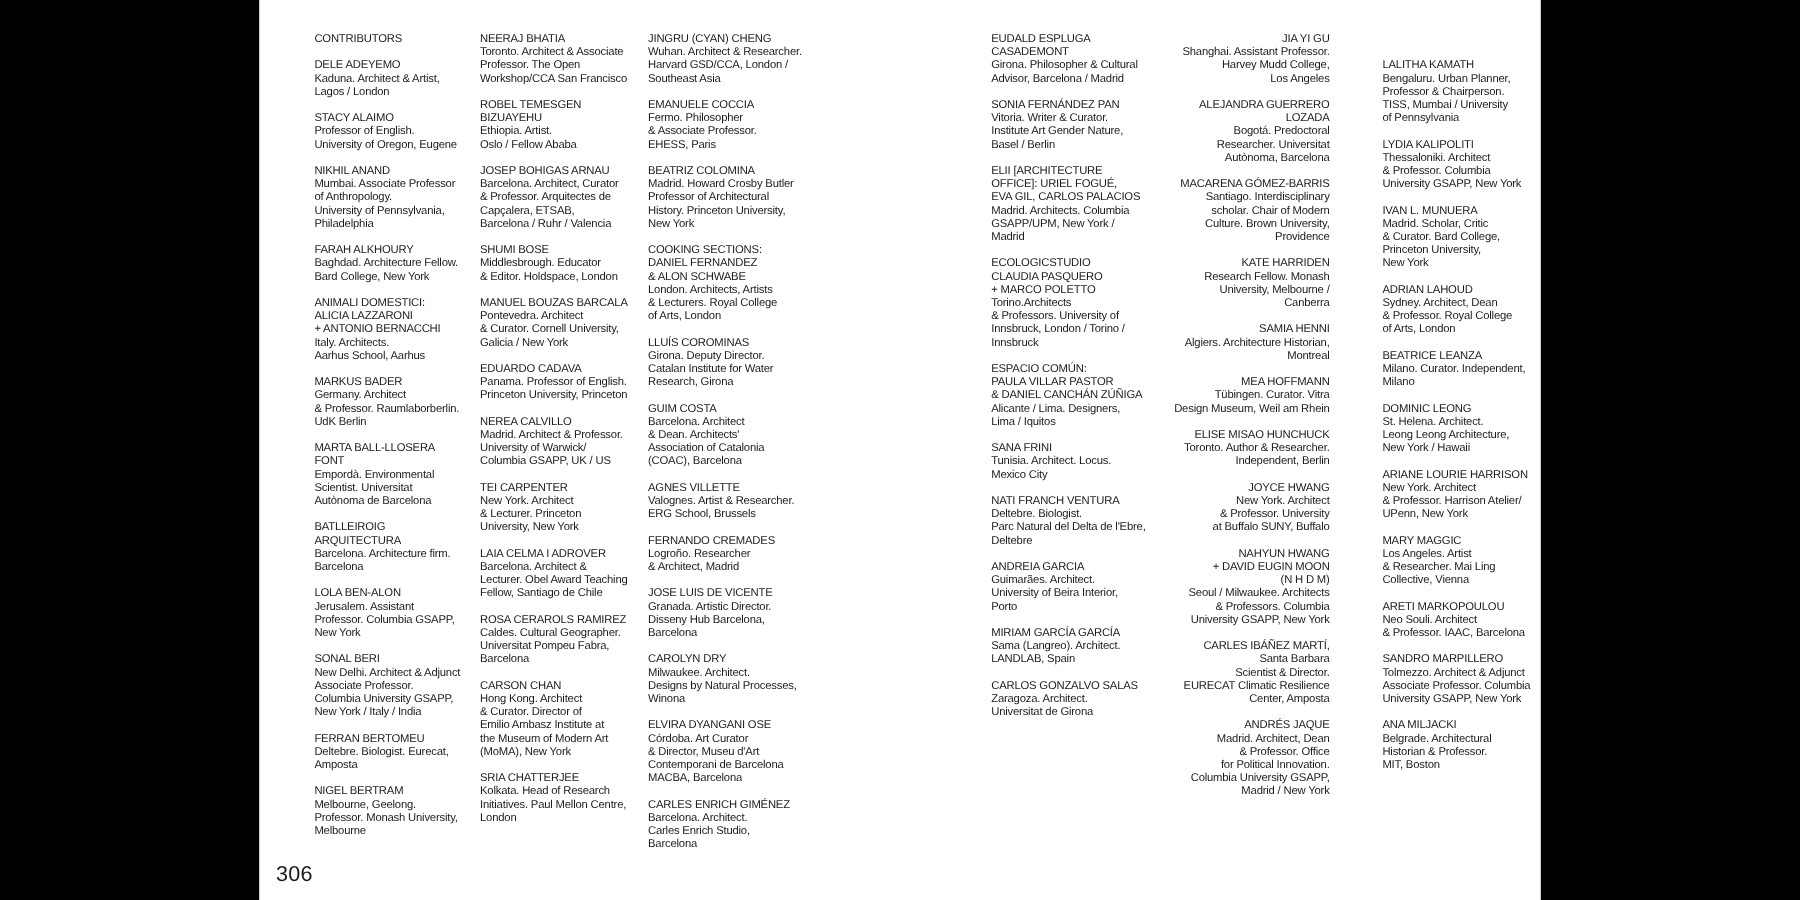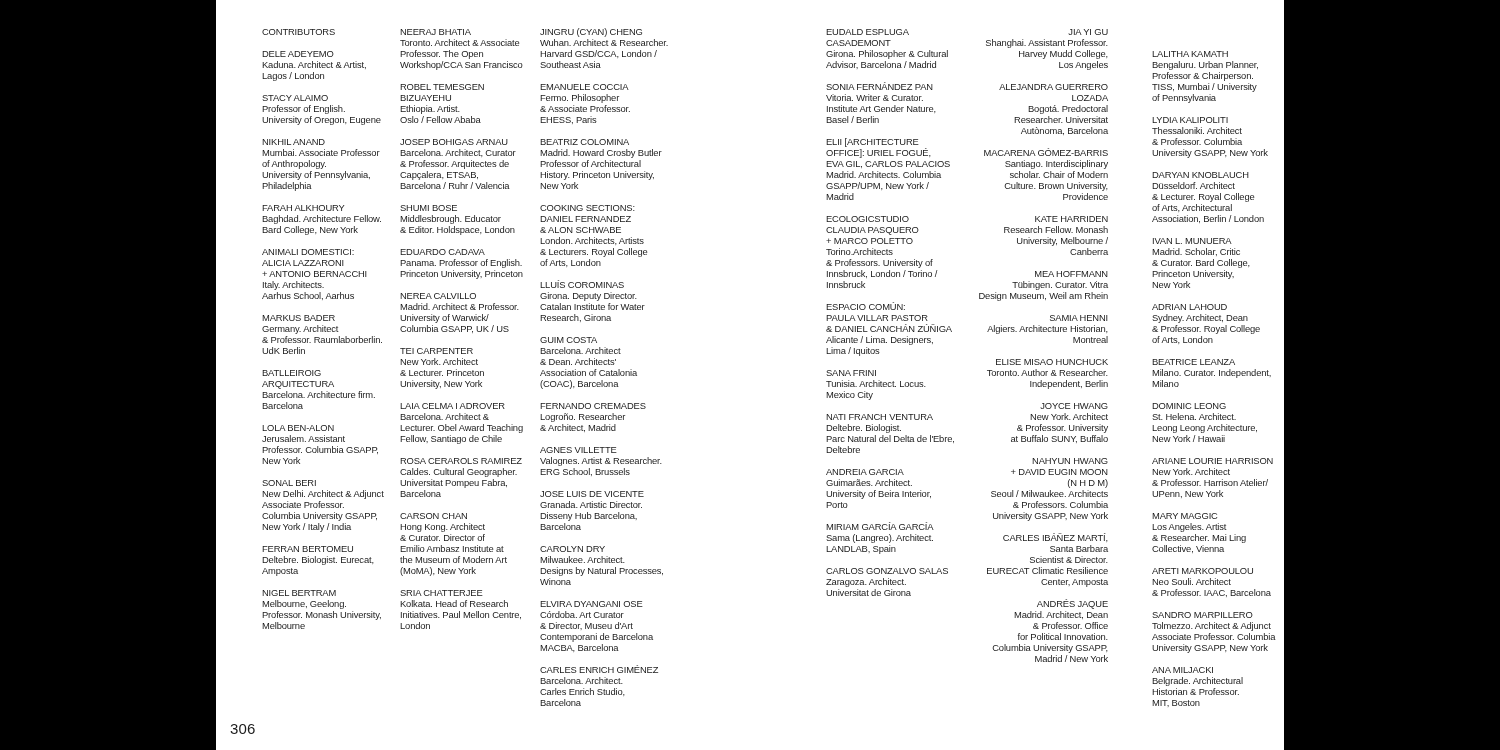--- a/index.html
+++ b/index.html
@@ -30,21 +30,21 @@
   .c2 { left: 400px; }
   .c3 { left: 540px; }
   .c4 { left: 826px; }
   .c5 { left: 968px; text-align: right; }
   .c6 { left: 1152px; margin-top: 22px; }
   .entry { margin-bottom: 11px; }
   .line { height: 11px; }
   .page-number {
     position: absolute;
     left: 230px; top: 721px;
-    font-size: 15px;
+    font-size: 18px;
     line-height: 15px;
     color: #1b1b1b;
     letter-spacing: 0.2px;
   }
 </style>
 </head>
 <body>
 
 <div class="page"></div>
 
@@ -81,20 +81,27 @@
       <div class="line detail-line">Italy. Architects.</div>
       <div class="line detail-line">Aarhus School, Aarhus</div>
     </div>
     <div class="entry">
       <div class="line name-line">MARKUS BADER</div>
       <div class="line detail-line">Germany. Architect</div>
       <div class="line detail-line">&amp; Professor. Raumlaborberlin.</div>
       <div class="line detail-line">UdK Berlin</div>
     </div>
     <div class="entry">
+      <div class="line name-line">MARTA BALL-LLOSERA</div>
+      <div class="line name-line">FONT</div>
+      <div class="line detail-line">Empordà. Environmental</div>
+      <div class="line detail-line">Scientist. Universitat</div>
+      <div class="line detail-line">Autònoma de Barcelona</div>
+    </div>
+    <div class="entry">
       <div class="line name-line">BATLLEIROIG</div>
       <div class="line name-line">ARQUITECTURA</div>
       <div class="line detail-line">Barcelona. Architecture firm.</div>
       <div class="line detail-line">Barcelona</div>
     </div>
     <div class="entry">
       <div class="line name-line">LOLA BEN-ALON</div>
       <div class="line detail-line">Jerusalem. Assistant</div>
       <div class="line detail-line">Professor. Columbia GSAPP,</div>
       <div class="line detail-line">New York</div>
@@ -135,20 +142,26 @@
       <div class="line name-line">JOSEP BOHIGAS ARNAU</div>
       <div class="line detail-line">Barcelona. Architect, Curator</div>
       <div class="line detail-line">&amp; Professor. Arquitectes de</div>
       <div class="line detail-line">Capçalera, ETSAB,</div>
       <div class="line detail-line">Barcelona / Ruhr / Valencia</div>
     </div>
     <div class="entry">
       <div class="line name-line">SHUMI BOSE</div>
       <div class="line detail-line">Middlesbrough. Educator</div>
       <div class="line detail-line">&amp; Editor. Holdspace, London</div>
+    </div>
+    <div class="entry">
+      <div class="line name-line">MANUEL BOUZAS BARCALA</div>
+      <div class="line detail-line">Pontevedra. Architect</div>
+      <div class="line detail-line">&amp; Curator. Cornell University,</div>
+      <div class="line detail-line">Galicia / New York</div>
     </div>
     <div class="entry">
       <div class="line name-line">EDUARDO CADAVA</div>
       <div class="line detail-line">Panama. Professor of English.</div>
       <div class="line detail-line">Princeton University, Princeton</div>
     </div>
     <div class="entry">
       <div class="line name-line">NEREA CALVILLO</div>
       <div class="line detail-line">Madrid. Architect &amp; Professor.</div>
       <div class="line detail-line">University of Warwick/</div>
@@ -222,28 +235,28 @@
       <div class="line detail-line">Research, Girona</div>
     </div>
     <div class="entry">
       <div class="line name-line">GUIM COSTA</div>
       <div class="line detail-line">Barcelona. Architect</div>
       <div class="line detail-line">&amp; Dean. Architects'</div>
       <div class="line detail-line">Association of Catalonia</div>
       <div class="line detail-line">(COAC), Barcelona</div>
     </div>
     <div class="entry">
+      <div class="line name-line">AGNES VILLETTE</div>
+      <div class="line detail-line">Valognes. Artist &amp; Researcher.</div>
+      <div class="line detail-line">ERG School, Brussels</div>
+    </div>
+    <div class="entry">
       <div class="line name-line">FERNANDO CREMADES</div>
       <div class="line detail-line">Logroño. Researcher</div>
       <div class="line detail-line">&amp; Architect, Madrid</div>
-    </div>
-    <div class="entry">
-      <div class="line name-line">AGNES VILLETTE</div>
-      <div class="line detail-line">Valognes. Artist &amp; Researcher.</div>
-      <div class="line detail-line">ERG School, Brussels</div>
     </div>
     <div class="entry">
       <div class="line name-line">JOSE LUIS DE VICENTE</div>
       <div class="line detail-line">Granada. Artistic Director.</div>
       <div class="line detail-line">Disseny Hub Barcelona,</div>
       <div class="line detail-line">Barcelona</div>
     </div>
     <div class="entry">
       <div class="line name-line">CAROLYN DRY</div>
       <div class="line detail-line">Milwaukee. Architect.</div>
@@ -350,28 +363,28 @@
       <div class="line detail-line">Culture. Brown University,</div>
       <div class="line detail-line">Providence</div>
     </div>
     <div class="entry">
       <div class="line name-line">KATE HARRIDEN</div>
       <div class="line detail-line">Research Fellow. Monash</div>
       <div class="line detail-line">University, Melbourne /</div>
       <div class="line detail-line">Canberra</div>
     </div>
     <div class="entry">
+      <div class="line name-line">SAMIA HENNI</div>
+      <div class="line detail-line">Algiers. Architecture Historian,</div>
+      <div class="line detail-line">Montreal</div>
+    </div>
+    <div class="entry">
       <div class="line name-line">MEA HOFFMANN</div>
       <div class="line detail-line">Tübingen. Curator. Vitra</div>
       <div class="line detail-line">Design Museum, Weil am Rhein</div>
-    </div>
-    <div class="entry">
-      <div class="line name-line">SAMIA HENNI</div>
-      <div class="line detail-line">Algiers. Architecture Historian,</div>
-      <div class="line detail-line">Montreal</div>
     </div>
     <div class="entry">
       <div class="line name-line">ELISE MISAO HUNCHUCK</div>
       <div class="line detail-line">Toronto. Author &amp; Researcher.</div>
       <div class="line detail-line">Independent, Berlin</div>
     </div>
     <div class="entry">
       <div class="line name-line">JOYCE HWANG</div>
       <div class="line detail-line">New York. Architect</div>
       <div class="line detail-line">&amp; Professor. University</div>
@@ -409,27 +422,20 @@
       <div class="line detail-line">TISS, Mumbai / University</div>
       <div class="line detail-line">of Pennsylvania</div>
     </div>
     <div class="entry">
       <div class="line name-line">LYDIA KALIPOLITI</div>
       <div class="line detail-line">Thessaloniki. Architect</div>
       <div class="line detail-line">&amp; Professor. Columbia</div>
       <div class="line detail-line">University GSAPP, New York</div>
     </div>
     <div class="entry">
-      <div class="line name-line">DARYAN KNOBLAUCH</div>
-      <div class="line detail-line">Düsseldorf. Architect</div>
-      <div class="line detail-line">&amp; Lecturer. Royal College</div>
-      <div class="line detail-line">of Arts, Architectural</div>
-      <div class="line detail-line">Association, Berlin / London</div>
-    </div>
-    <div class="entry">
       <div class="line name-line">IVAN L. MUNUERA</div>
       <div class="line detail-line">Madrid. Scholar, Critic</div>
       <div class="line detail-line">&amp; Curator. Bard College,</div>
       <div class="line detail-line">Princeton University,</div>
       <div class="line detail-line">New York</div>
     </div>
     <div class="entry">
       <div class="line name-line">ADRIAN LAHOUD</div>
       <div class="line detail-line">Sydney. Architect, Dean</div>
       <div class="line detail-line">&amp; Professor. Royal College</div>

